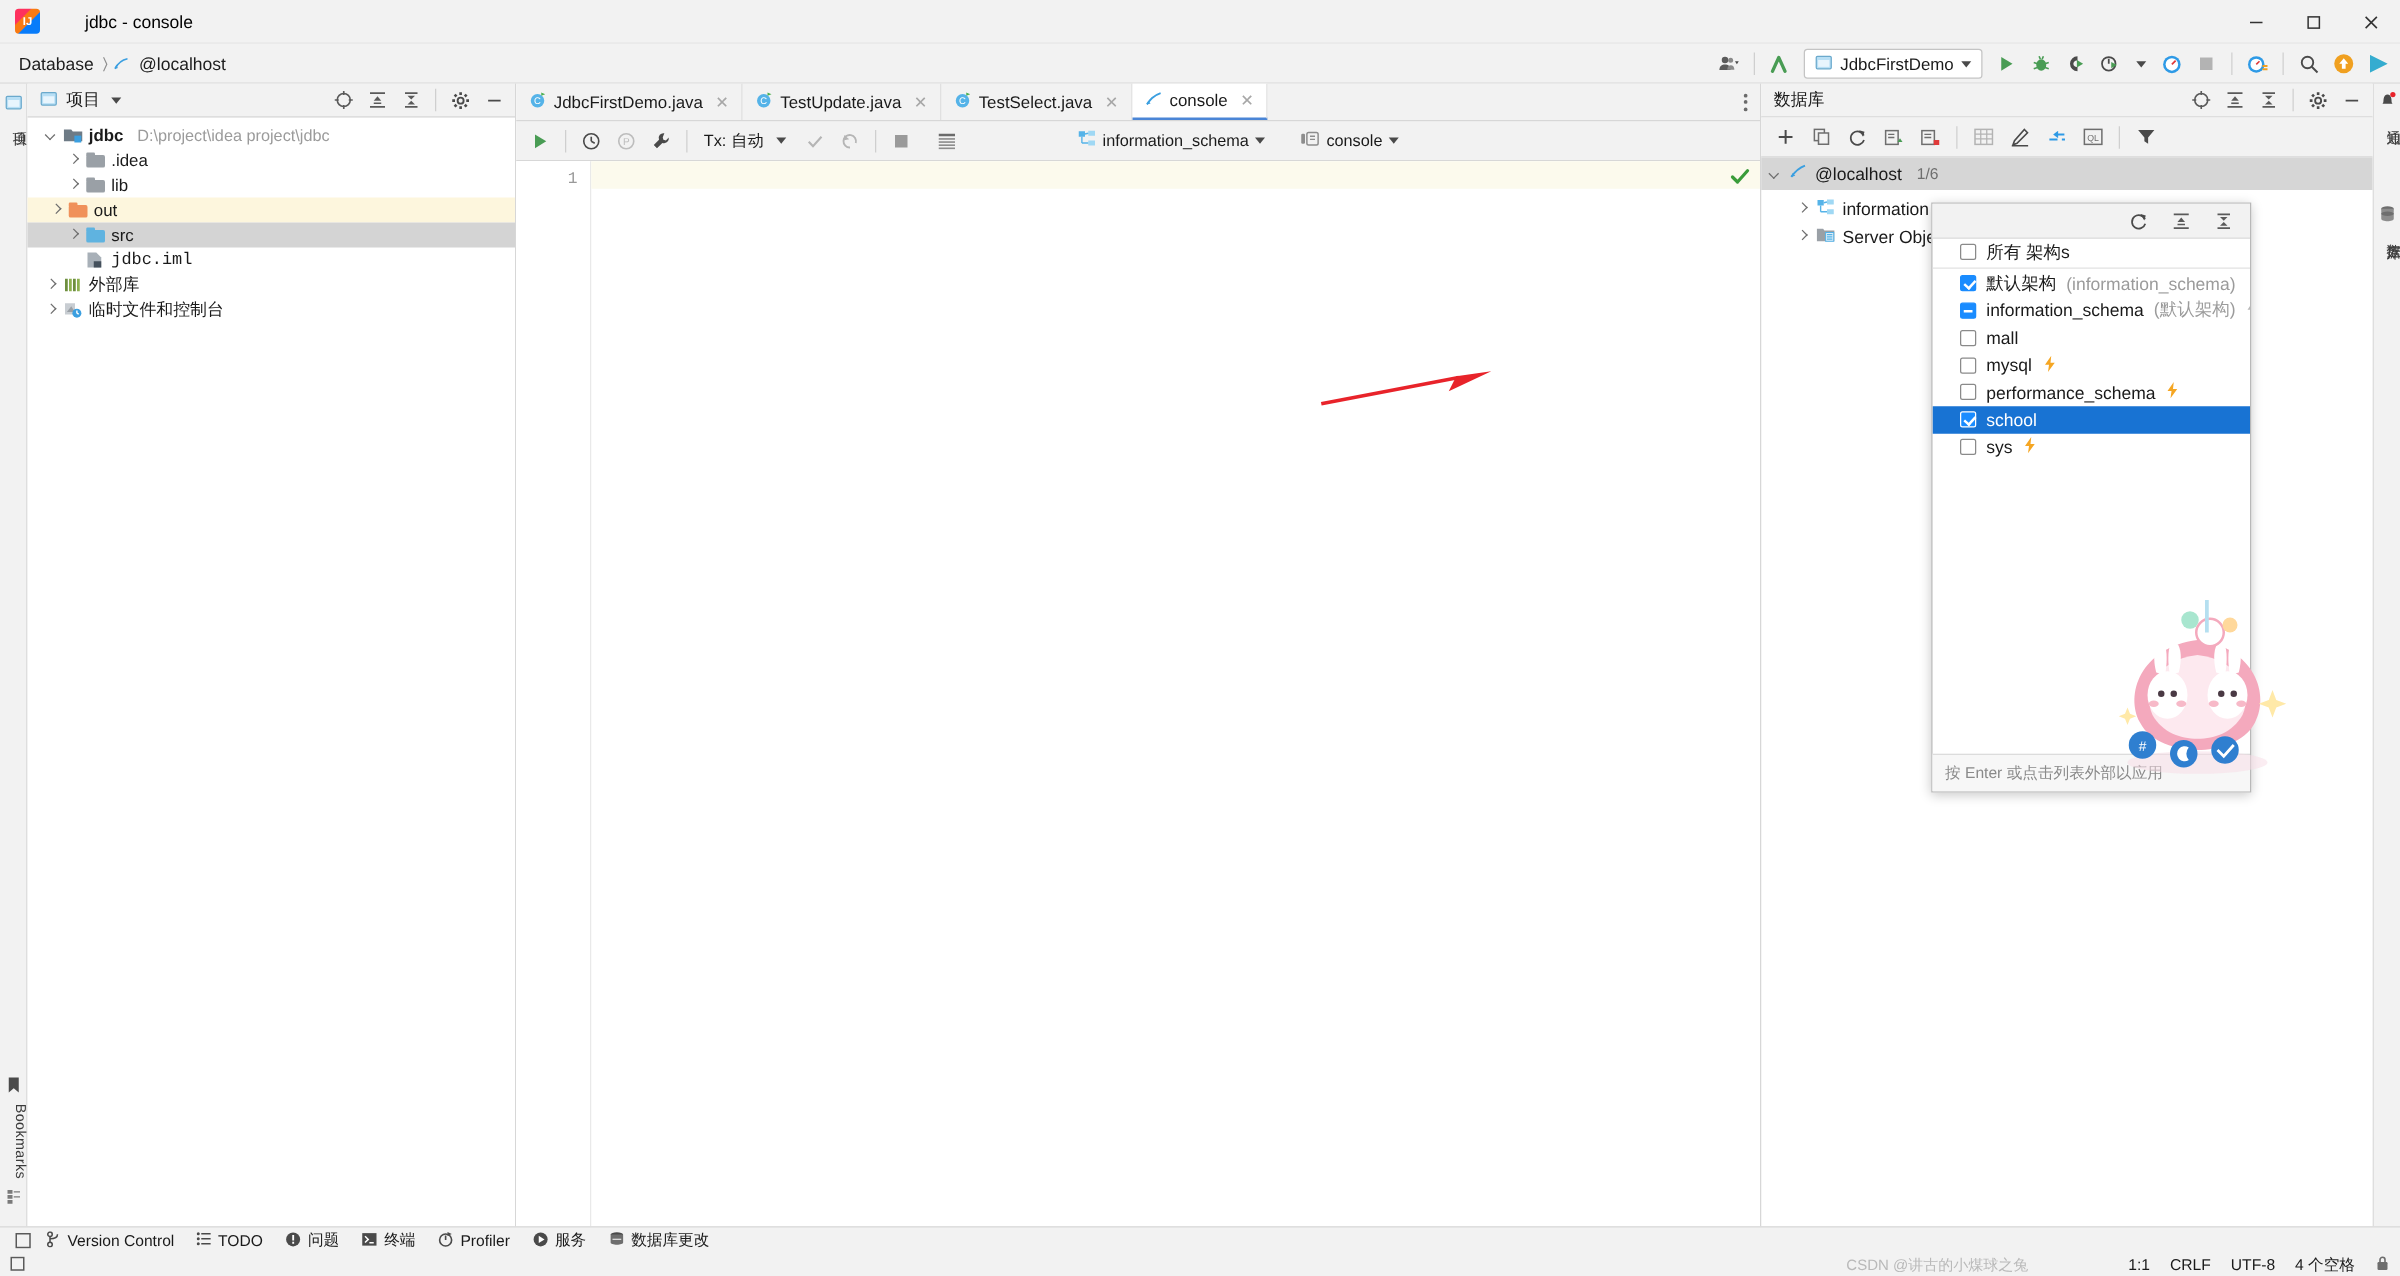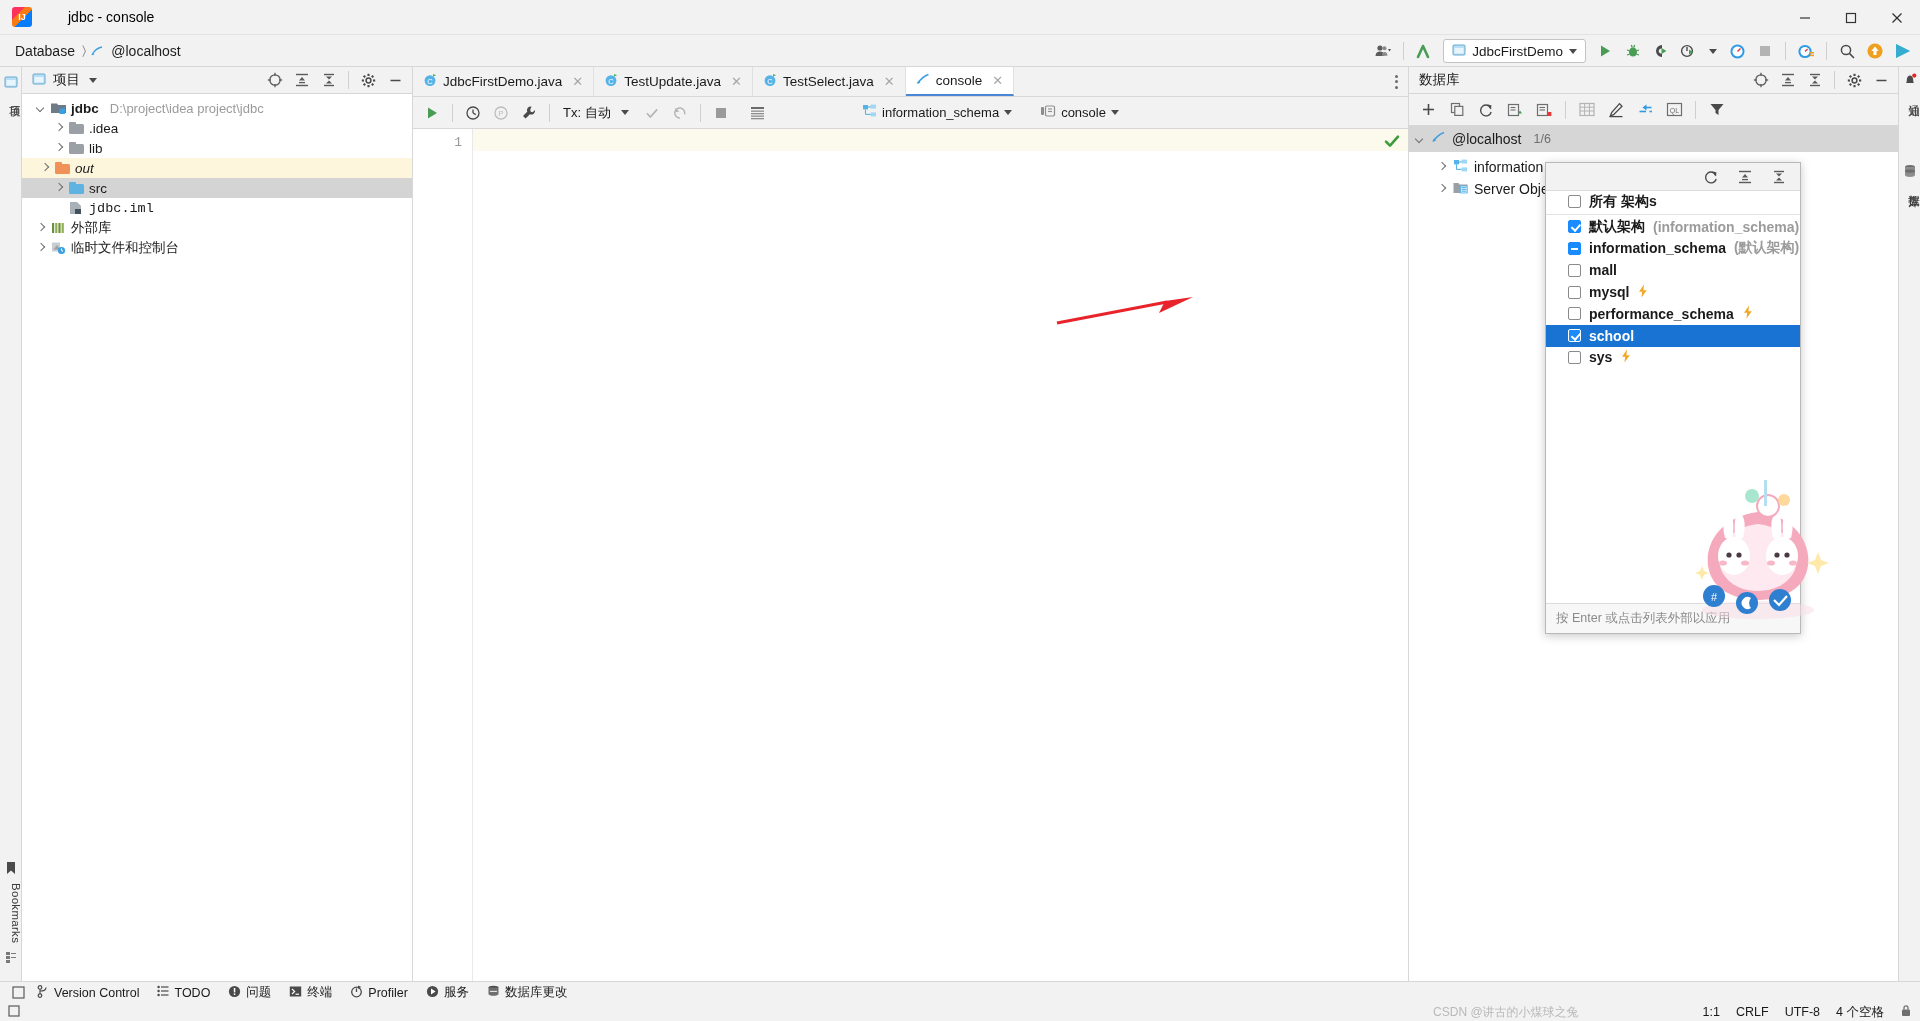--- a/index.html
+++ b/index.html
@@ -189,21 +189,21 @@
 
   
   .schema-popup {
     position:absolute; left:136px; top:95px; width:256px; height:472px;
     background:#fff; border:1px solid #b8b8b8; box-shadow:0 2px 9px rgba(0,0,0,.22);
     display:flex; flex-direction:column;
   }
   .sp-head { height:28px; background:#f2f2f2; border-bottom:1px solid #dcdcdc;
              display:flex; align-items:center; justify-content:flex-end; padding-right:8px; gap:8px; }
   .sp-list { flex:1; overflow:hidden; }
-  .sp-item { display:flex; align-items:center; gap:8px; height:21.8px; padding-left:22px; font-size:14px; white-space:nowrap;font-weight:bold; }
+  .sp-item { display:flex; align-items:center; gap:8px; height:21.8px; padding-left:22px; font-size:14px; white-space:nowrap; }
   .sp-item.sel { background:#1873d3; color:#fff; }
   .sp-sep { height:1px; background:#e2e2e2; margin:1px 0; }
   .sp-foot { height:30px; border-top:1px solid #dcdcdc; background:#f7f7f7;
              display:flex; align-items:center; padding-left:10px; font-size:12.5px; color:#8a8a8a; }
   .cb {
     width:13px; height:13px; flex:none; border:1px solid #8a8a8a; border-radius:2px;
     background:#fff; position:relative;
   }
   .cb.checked { background:#1a8cff; border-color:#1a8cff; }
   .cb.checked::after {
@@ -504,21 +504,21 @@
         <span class="ic folder" style="--fc:#9aa0a6;"></span>
         <span class="tree-label">.idea</span>
       </div>
 
       <div class="tree-row" style="padding-left:32px;">
         <span class="arrow"></span>
         <span class="ic folder" style="--fc:#9aa0a6;"></span>
         <span class="tree-label">lib</span>
       </div>
 
-      <div class="tree-row sel-yellow" style="font-style:italic;">
+      <div class="tree-row sel-yellow" style="">
         <span class="arrow"></span>
         <span class="ic folder" style="--fc:#f0915a;"></span>
         <span class="tree-label">out</span>
       </div>
 
       <div class="tree-row sel-grey" style="padding-left:32px;">
         <span class="arrow"></span>
         <span class="ic folder" style="--fc:#5fb3e0;"></span>
         <span class="tree-label">src</span>
       </div>
@@ -1101,21 +1101,21 @@
     </div>
   </div>
 
   <div class="statusbar">
     <span style="margin-right:7px;">
       <svg width="12" height="12" viewBox="0 0 12 12">
           <rect x="1" y="1" width="10" height="10" fill="none" stroke="#5a5a5a" stroke-width="1.2"></rect>
         </svg>
     </span>
     <span class="status-right">
-      <span class="watermark" style="margin-right:108px;">CSDN @讲古的小煤球之兔</span>
+      <span class="watermark" style="margin-right:64px;">CSDN @讲古的小煤球之兔</span>
       <span>1:1</span>
       <span>CRLF</span>
       <span>UTF-8</span>
       <span>4 个空格</span>
       <span>
         <svg width="12" height="13" viewBox="0 0 12 13">
             <rect x="2" y="5.6" width="8" height="6.4" rx="1" fill="#6e6e6e"></rect>
             <path d="M4 5.6 V3.8 a2 2 0 0 1 4 0 V5.6" fill="none" stroke="#6e6e6e" stroke-width="1.3"></path>
           </svg>
       </span>

